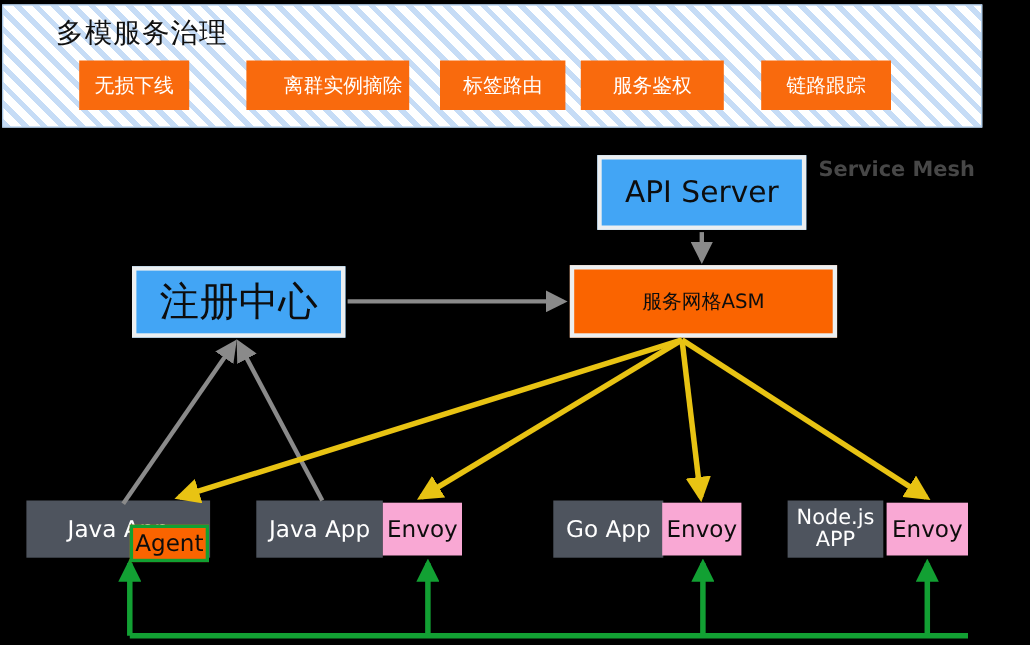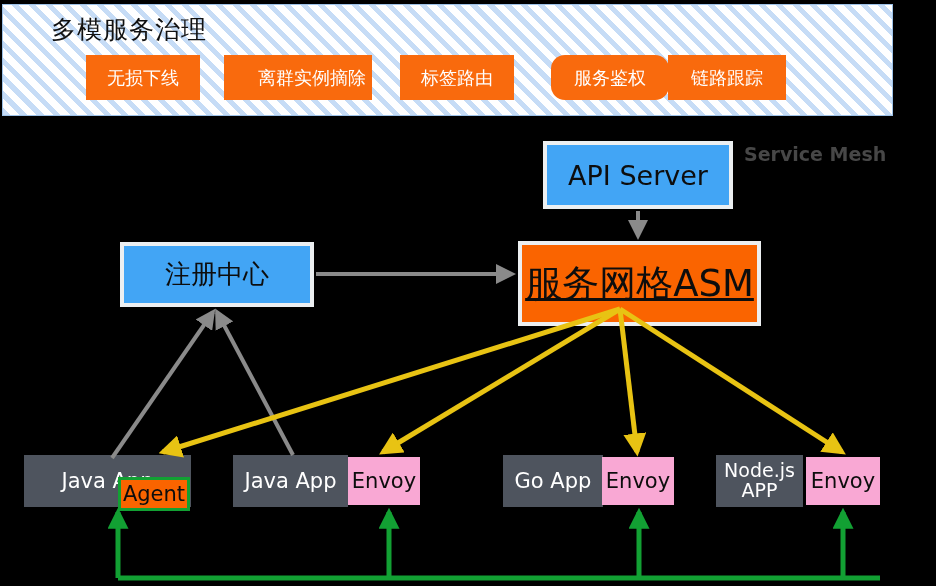--- a/index.html
+++ b/index.html
@@ -55,23 +55,23 @@
     display:flex;align-items:center;justify-content:center;
     text-align:center;white-space:nowrap;
     font-family:"DejaVu Sans","Liberation Sans",sans-serif;
   }
   .node-blue{
     background:#42a5f5;border:4px solid #eceff1;color:#0d0d0d;
   }
   .node-orange{
     background:#fa6400;border:4px solid #eceff1;color:#0d0d0d;
   }
-  #node-registry{left:120px;top:242px;width:194px;height:65px;font-size:26px;}
+  #node-registry{left:120px;top:242px;width:194px;height:65px;font-size:36px;}
   #node-apiserver{left:543px;top:141px;width:190px;height:68px;font-size:27px;}
-  #node-asm{left:518px;top:241px;width:243px;height:85px;font-size:37px;text-decoration:underline;}
+  #node-asm{left:518px;top:241px;width:243px;height:66px;font-size:18px;}
 
   
   .app-box{
     position:absolute;box-sizing:border-box;
     background:#4e545e;color:#ffffff;
     display:flex;align-items:center;justify-content:center;
     text-align:center;line-height:1.05;
     font-family:"DejaVu Sans","Liberation Sans",sans-serif;
     font-size:21px;
   }
@@ -104,25 +104,25 @@
 </style>
 </head>
 <body>
 
 <div id="stage">
 
   <div class="banner">
     <div class="banner-title">多模服务治理</div>
   </div>
   <div id="pill-row">
-      <div class="pill" style="left: 86px; width: 114px; text-align: center;">无损下线</div>
+      <div class="pill" style="left: 72px; width: 100px; text-align: center;">无损下线</div>
       <div class="pill" style="left: 224px; width: 148px; padding-left: 28px;">离群实例摘除</div>
       <div class="pill" style="left: 400px; width: 114px;">标签路由</div>
-      <div class="pill" style="left: 551px; width: 118px; border-radius: 14px;">服务鉴权</div>
-      <div class="pill" style="left: 668px; width: 118px;">链路跟踪</div>
+      <div class="pill" style="left: 528px; width: 130px;">服务鉴权</div>
+      <div class="pill" style="left: 692px; width: 118px;">链路跟踪</div>
     </div>
 
   <div class="section-label" id="label-mesh">Service Mesh</div>
 
   <svg class="layer" viewBox="0 0 936 586">
     <defs>
       <marker id="mk-gray" viewBox="0 0 10 10" refX="8" refY="5" markerWidth="5" markerHeight="5" orient="auto-start-reverse">
         <path d="M0,0 L10,5 L0,10 z" fill="#8a8a8a"></path>
       </marker>
       <marker id="mk-yellow" viewBox="0 0 10 10" refX="8" refY="5" markerWidth="4.6" markerHeight="4.6" orient="auto-start-reverse">

